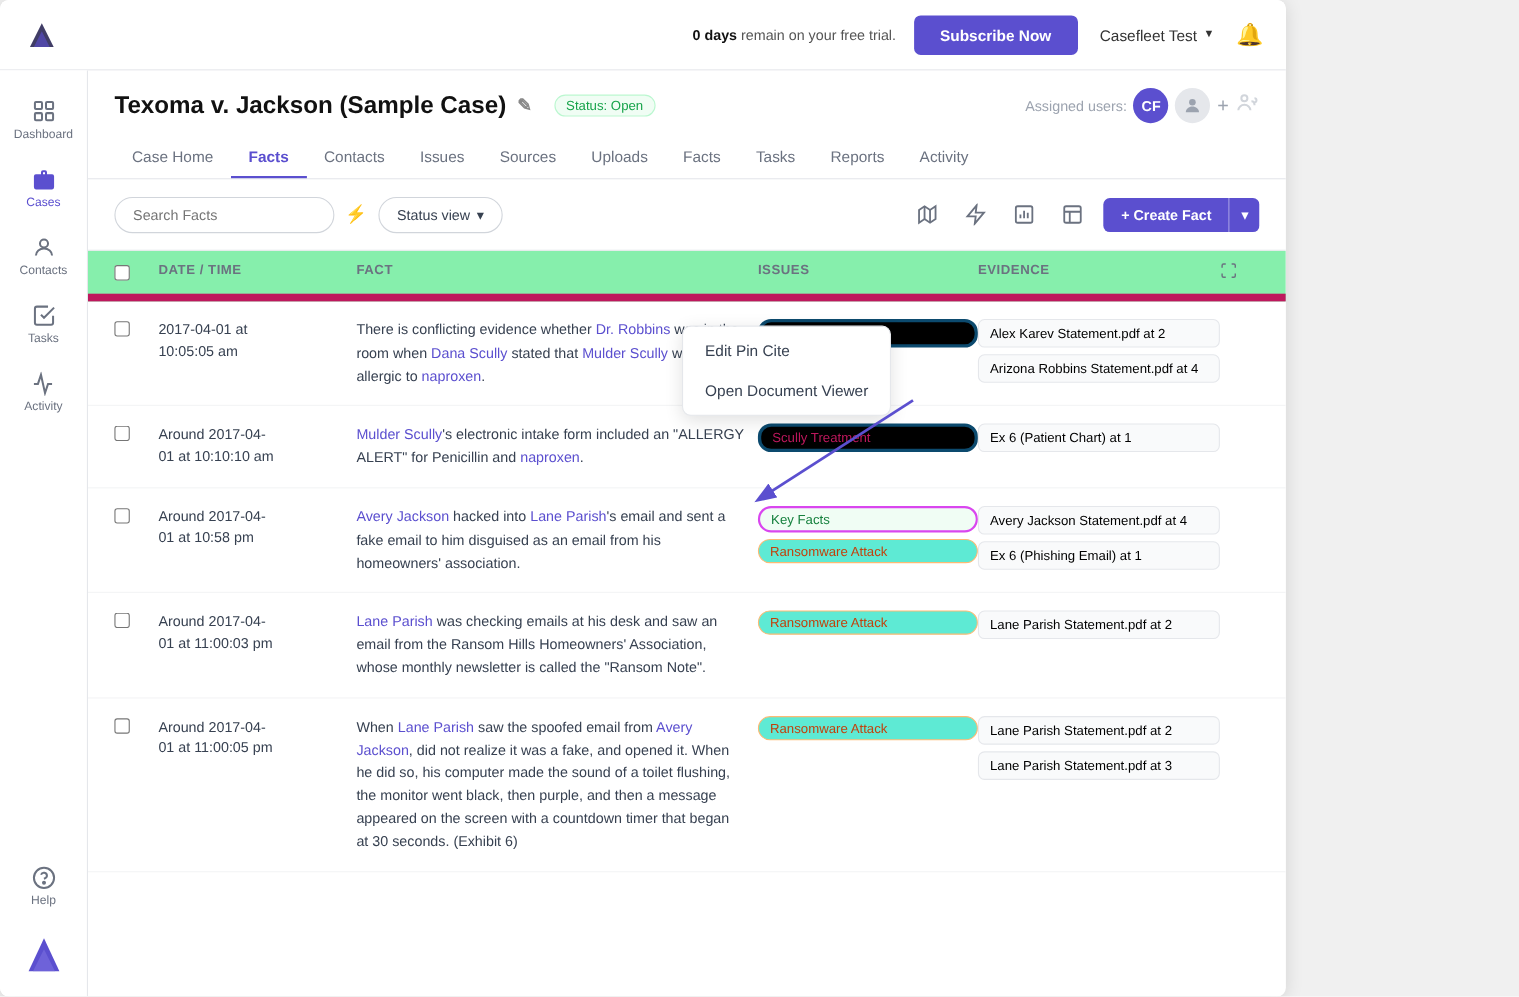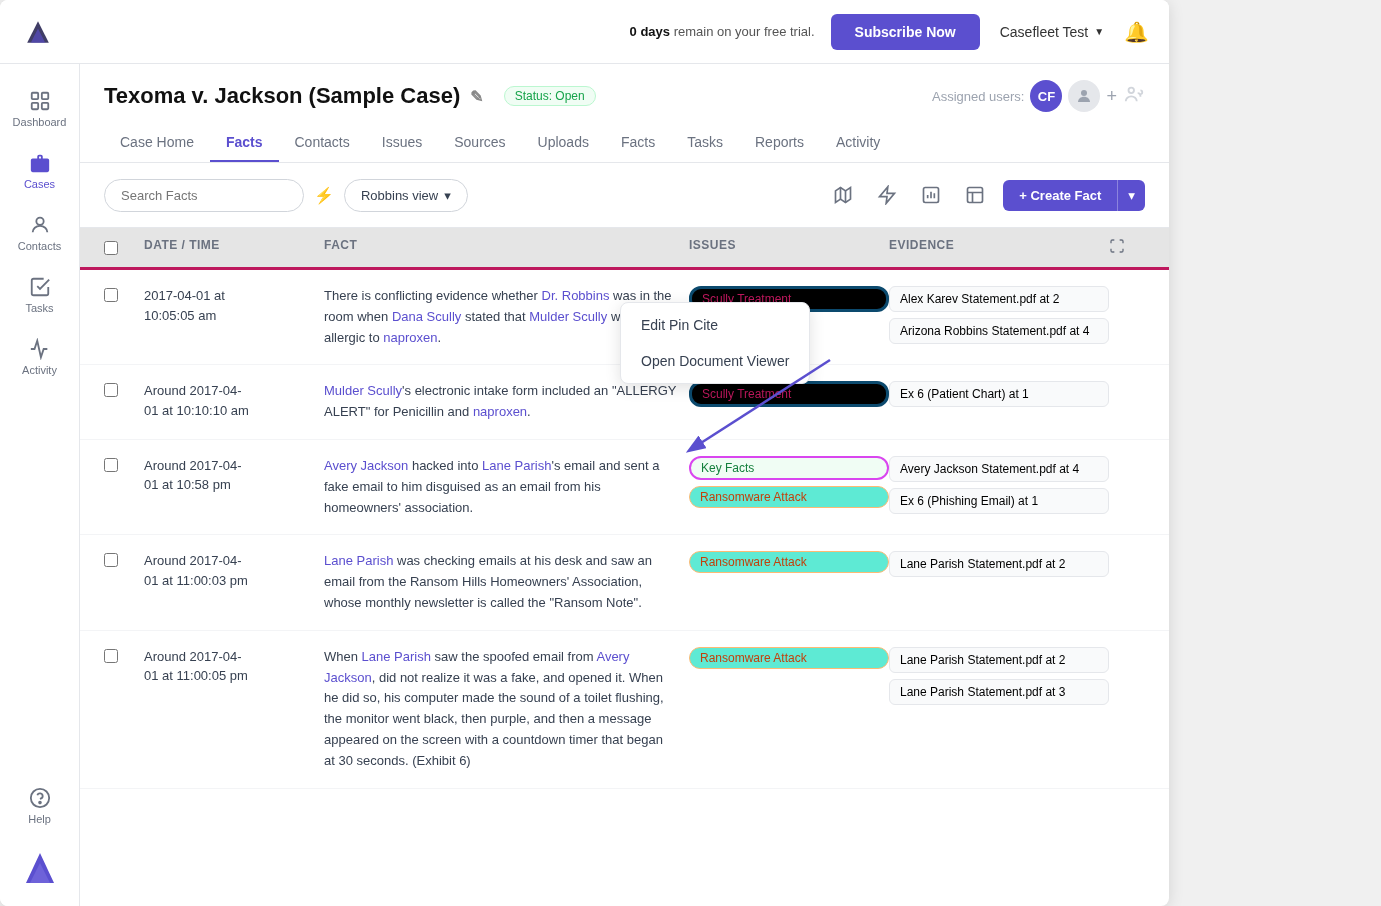--- a/index.html
+++ b/index.html
@@ -61,21 +61,21 @@
     .select-view-btn { border: 1px solid #d1d5db; border-radius: 20px; padding: 8px 16px; font-size: 13px; color: #374151; background: #fff; cursor: pointer; display: flex; align-items: center; gap: 6px; }
     .toolbar-spacer { flex: 1; }
     .toolbar-icons { display: flex; align-items: center; gap: 8px; }
     .toolbar-icon-btn { width: 36px; height: 36px; border: none; background: none; color: #6b7280; cursor: pointer; font-size: 18px; display: flex; align-items: center; justify-content: center; border-radius: 6px; }
     .create-fact-btn { background: #5b4fcf; color: #fff; border: none; border-radius: 6px 0 0 6px; padding: 8px 16px; font-size: 13px; font-weight: 600; cursor: pointer; display: flex; align-items: center; gap: 6px; }
     .create-fact-dropdown { background: #5b4fcf; color: #fff; border: none; border-left: 1px solid rgba(255,255,255,0.3); border-radius: 0 6px 6px 0; padding: 8px 10px; cursor: pointer; }
     .create-fact-wrap { display: flex; }
 
     
     .facts-table { flex: 1; overflow-y: auto; position: relative; }
-    .table-header { display: grid; grid-template-columns: 40px 180px 1fr 200px 220px 36px; padding: 10px 24px; background: #e5e5e5; border-bottom: 3px solid #be185d; font-size: 12px; font-weight: 600; color: #6b7280; text-transform: uppercase; letter-spacing: 0.04em; }
+    .table-header { display: grid; grid-template-columns: 40px 180px 1fr 200px 220px 36px; padding: 10px 24px; background: #86efac; border-bottom: 7px solid #be185d; font-size: 12px; font-weight: 600; color: #6b7280; text-transform: uppercase; letter-spacing: 0.04em; }
     .table-row { display: grid; grid-template-columns: 40px 180px 1fr 200px 220px 36px; padding: 16px 24px; border-bottom: 1px solid #f3f4f6; align-items: start; position: relative; }
     .cell-check { display: flex; align-items: flex-start; padding-top: 2px; }
     .cell-check input[type=checkbox] { width: 14px; height: 14px; cursor: pointer; accent-color: #5b4fcf; }
     .cell-datetime { font-size: 13px; color: #374151; line-height: 1.5; }
     .cell-fact { font-size: 13px; color: #374151; line-height: 1.6; padding-right: 12px; }
     .cell-fact a { color: #5b4fcf; text-decoration: none; }
     .cell-issues { display: flex; flex-direction: column; gap: 6px; }
     .tag { display: inline-block; border-radius: 12px; padding: 3px 10px; font-size: 12px; font-weight: 500; }
     .tag-pink { background: #000000; color: #be185d; border: 3px solid #0c4a6e; }
     .tag-green { background: #f0fdf4; color: #15803d; border: 2px solid #d946ef; }
@@ -216,21 +216,21 @@
           <div class="tab">Tasks</div>
           <div class="tab">Reports</div>
           <div class="tab">Activity</div>
         </div>
       </div>
 
       <div class="facts-toolbar">
         <input class="search-input" type="text" placeholder="Search Facts" style="">
         <span class="filter-icon">⚡</span>
         <button class="select-view-btn">
-          <span>Robbins view</span>
+          <span>Status view</span>
           <span>▾</span>
         </button>
         <div class="toolbar-spacer"></div>
         <div class="toolbar-icons">
           <button class="toolbar-icon-btn">
             <svg viewBox="0 0 24 24" fill="none" stroke="currentColor" stroke-width="2" width="20" height="20">
                 <path d="M3 7l6-4 6 4 6-4v14l-6 4-6-4-6 4V7z"></path>
                 <path d="M9 3v14M15 7v14"></path>
               </svg>
           </button>
@@ -285,21 +285,21 @@
           </div>
           <div class="cell-issues">
             <span class="tag tag-pink">Scully Treatment</span>
           </div>
           <div class="cell-evidence">
             <div class="evidence-link">Alex Karev Statement.pdf at 2</div>
             <div class="evidence-link">Arizona Robbins Statement.pdf at 4</div>
           </div>
           <div class="expand-icon"></div>
 
-          <div class="context-menu" style="top: 32px; left: 540px;">
+          <div class="context-menu" style="top: 22px; left: 540px;">
             <div class="context-menu-item">Edit Pin Cite</div>
             <div class="context-menu-item">Open Document Viewer</div>
           </div>
 
           <svg style="position:absolute; top: 80px; left: 590px; pointer-events:none; z-index:200;" width="200" height="120" viewBox="0 0 200 120">
             <defs>
               <marker id="arrowhead" markerWidth="8" markerHeight="8" refX="6" refY="3" orient="auto">
                 <polygon points="0 0, 8 3, 0 6" fill="#5b4fcf"></polygon>
               </marker>
             </defs>

